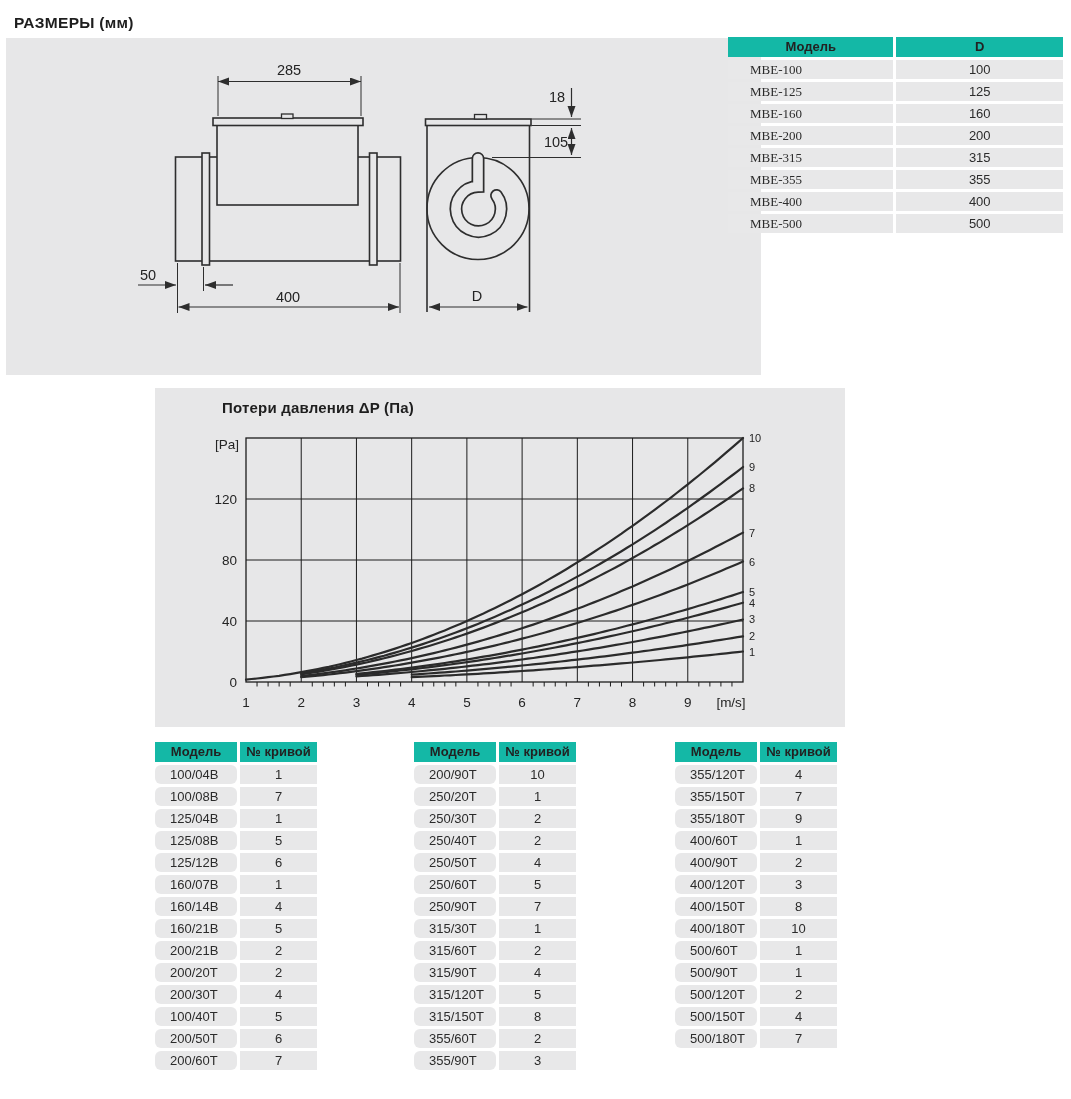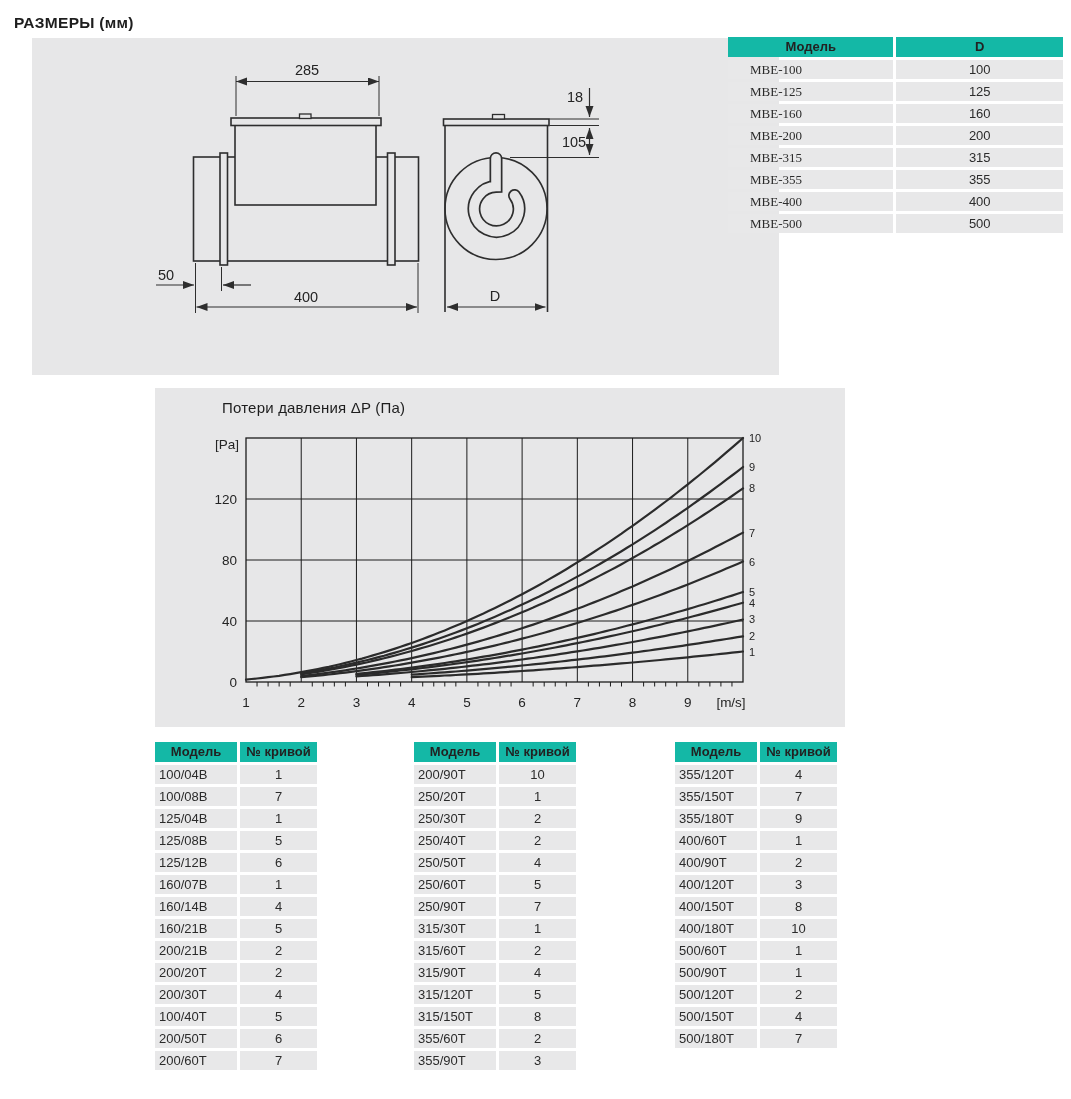--- a/index.html
+++ b/index.html
@@ -6,43 +6,43 @@
   body{
     width:1071px;height:1099px;position:relative;background:#ffffff;
     font-family:"Liberation Sans",sans-serif;color:#252525;
     -webkit-font-smoothing:antialiased;
   }
   .page-title{
     position:absolute;left:14px;top:14px;margin:0;
     font-size:15.5px;font-weight:bold;letter-spacing:.3px;color:#1e1e1e;
   }
   .panel{position:absolute;background:#e7e7e8;}
-  .panel-drawing{left:32px;top:38px;width:747px;height:337px;}
+  .panel-drawing{left:6px;top:38px;width:747px;height:337px;padding-left:8px;}
   .panel-chart{left:155px;top:388px;width:690px;height:339px;}
   .chart-title{
-    position:absolute;left:67px;top:11px;font-size:15px;font-weight:normal;
+    position:absolute;left:67px;top:11px;font-size:15px;font-weight:bold;
     letter-spacing:.2px;color:#1e1e1e;white-space:nowrap;
   }
   svg{display:block;}
   svg text{font-family:"Liberation Sans",sans-serif;fill:#242424;}
   .dim-label{font-size:14.5px;font-weight:500;}
 
   table.data{border-collapse:separate;border-spacing:3px;position:absolute;table-layout:fixed;}
   table.data th{
     background:#14b8a6;font-size:13px;font-weight:bold;color:#222;
     height:20px;line-height:20px;padding:0;text-align:center;white-space:nowrap;
   }
   table.data td{
     background:#e8e8e9;font-size:13px;color:#2b2b2b;
     height:19px;line-height:19px;padding:0;text-align:center;white-space:nowrap;
   }
   table.t-dim{left:725px;top:34px;width:341px;}
   table.t-dim td:first-child{text-align:left;padding-left:22px;font-family:Liberation Serif, serif;}
   table.t-curves{width:168px;top:739px;}
-  table.t-curves td:first-child{text-align:left;padding-left:4px;}
+  table.t-curves td:first-child{text-align:left;padding-left:15px;border-radius:6px;}
   #curve-table-1{left:152px;}
   #curve-table-2{left:411px;}
   #curve-table-3{left:672px;}
 </style>
 </head>
 <body>
 
 <h1 class="page-title">РАЗМЕРЫ (мм)</h1>
 
 <div class="panel panel-drawing">

